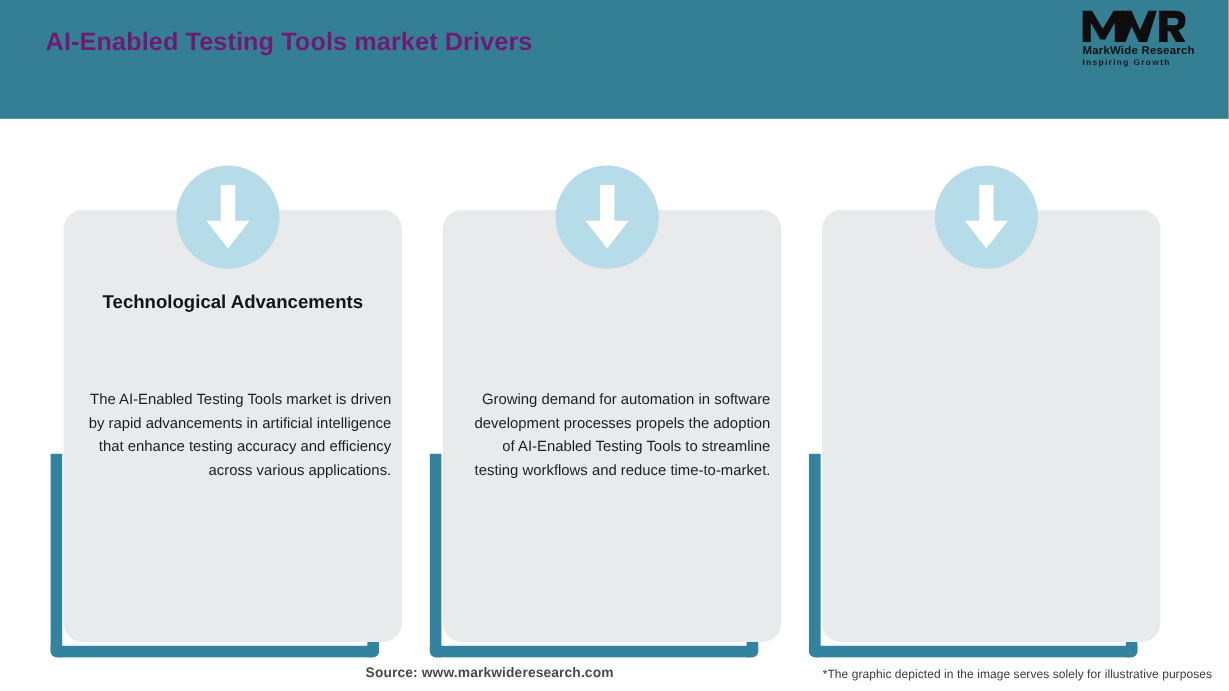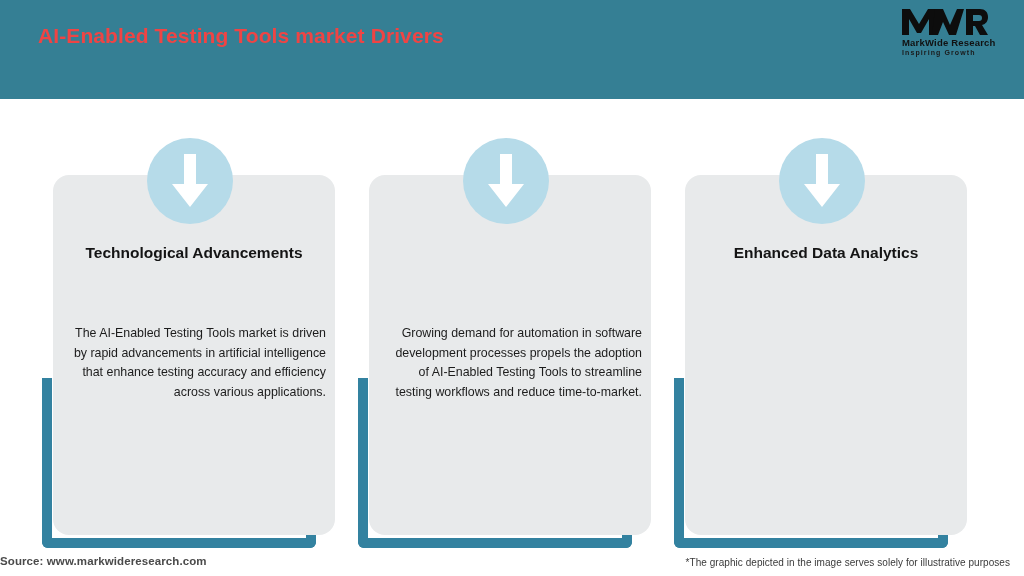--- a/index.html
+++ b/index.html
@@ -24,21 +24,21 @@
     width: 1024px;
     height: 99px;
     background: #357f94;
   }
   .header-title {
     position: absolute;
     left: 38px;
     top: 24px;
     font-size: 21px;
     font-weight: bold;
-    color: #ef4444;
+    color: #701a75;
     letter-spacing: 0.1px;
     white-space: nowrap;
   }
 
   
   .logo {
     position: absolute;
     right: 14px;
     top: 8px;
     width: 108px;
@@ -152,21 +152,21 @@
     line-height: 19.5px;
     z-index: 2;
   }
 
   
   .source-note {
     position: absolute;
     left: 0;
     top: 555px;
     width: 816px;
-    text-align: left;
+    text-align: center;
     font-size: 11.5px;
     font-weight: bold;
     color: #4a4a4a;
     letter-spacing: 0.1px;
   }
   .disclaimer {
     position: absolute;
     right: 14px;
     top: 557px;
     font-size: 10px;
@@ -221,19 +221,18 @@
   </div>
 
   <div class="card-wrap c2">
     <div class="u-shape"></div>
     <div class="card-panel"></div>
     <div class="icon-circle">
       <svg width="40" height="54" viewBox="0 0 40 54" xmlns="http://www.w3.org/2000/svg" aria-hidden="true">
         <polygon points="14,0 26,0 26,30 38,30 20,53 2,30 14,30" fill="#ffffff"></polygon>
       </svg>
     </div>
-    <div class="card-title">Enhanced Data Analytics</div>
   </div>
 
 </div>
 
 <div class="source-note">Source: www.markwideresearch.com</div>
 <div class="disclaimer">*The graphic depicted in the image serves solely for illustrative purposes</div>
 
 </body></html>

